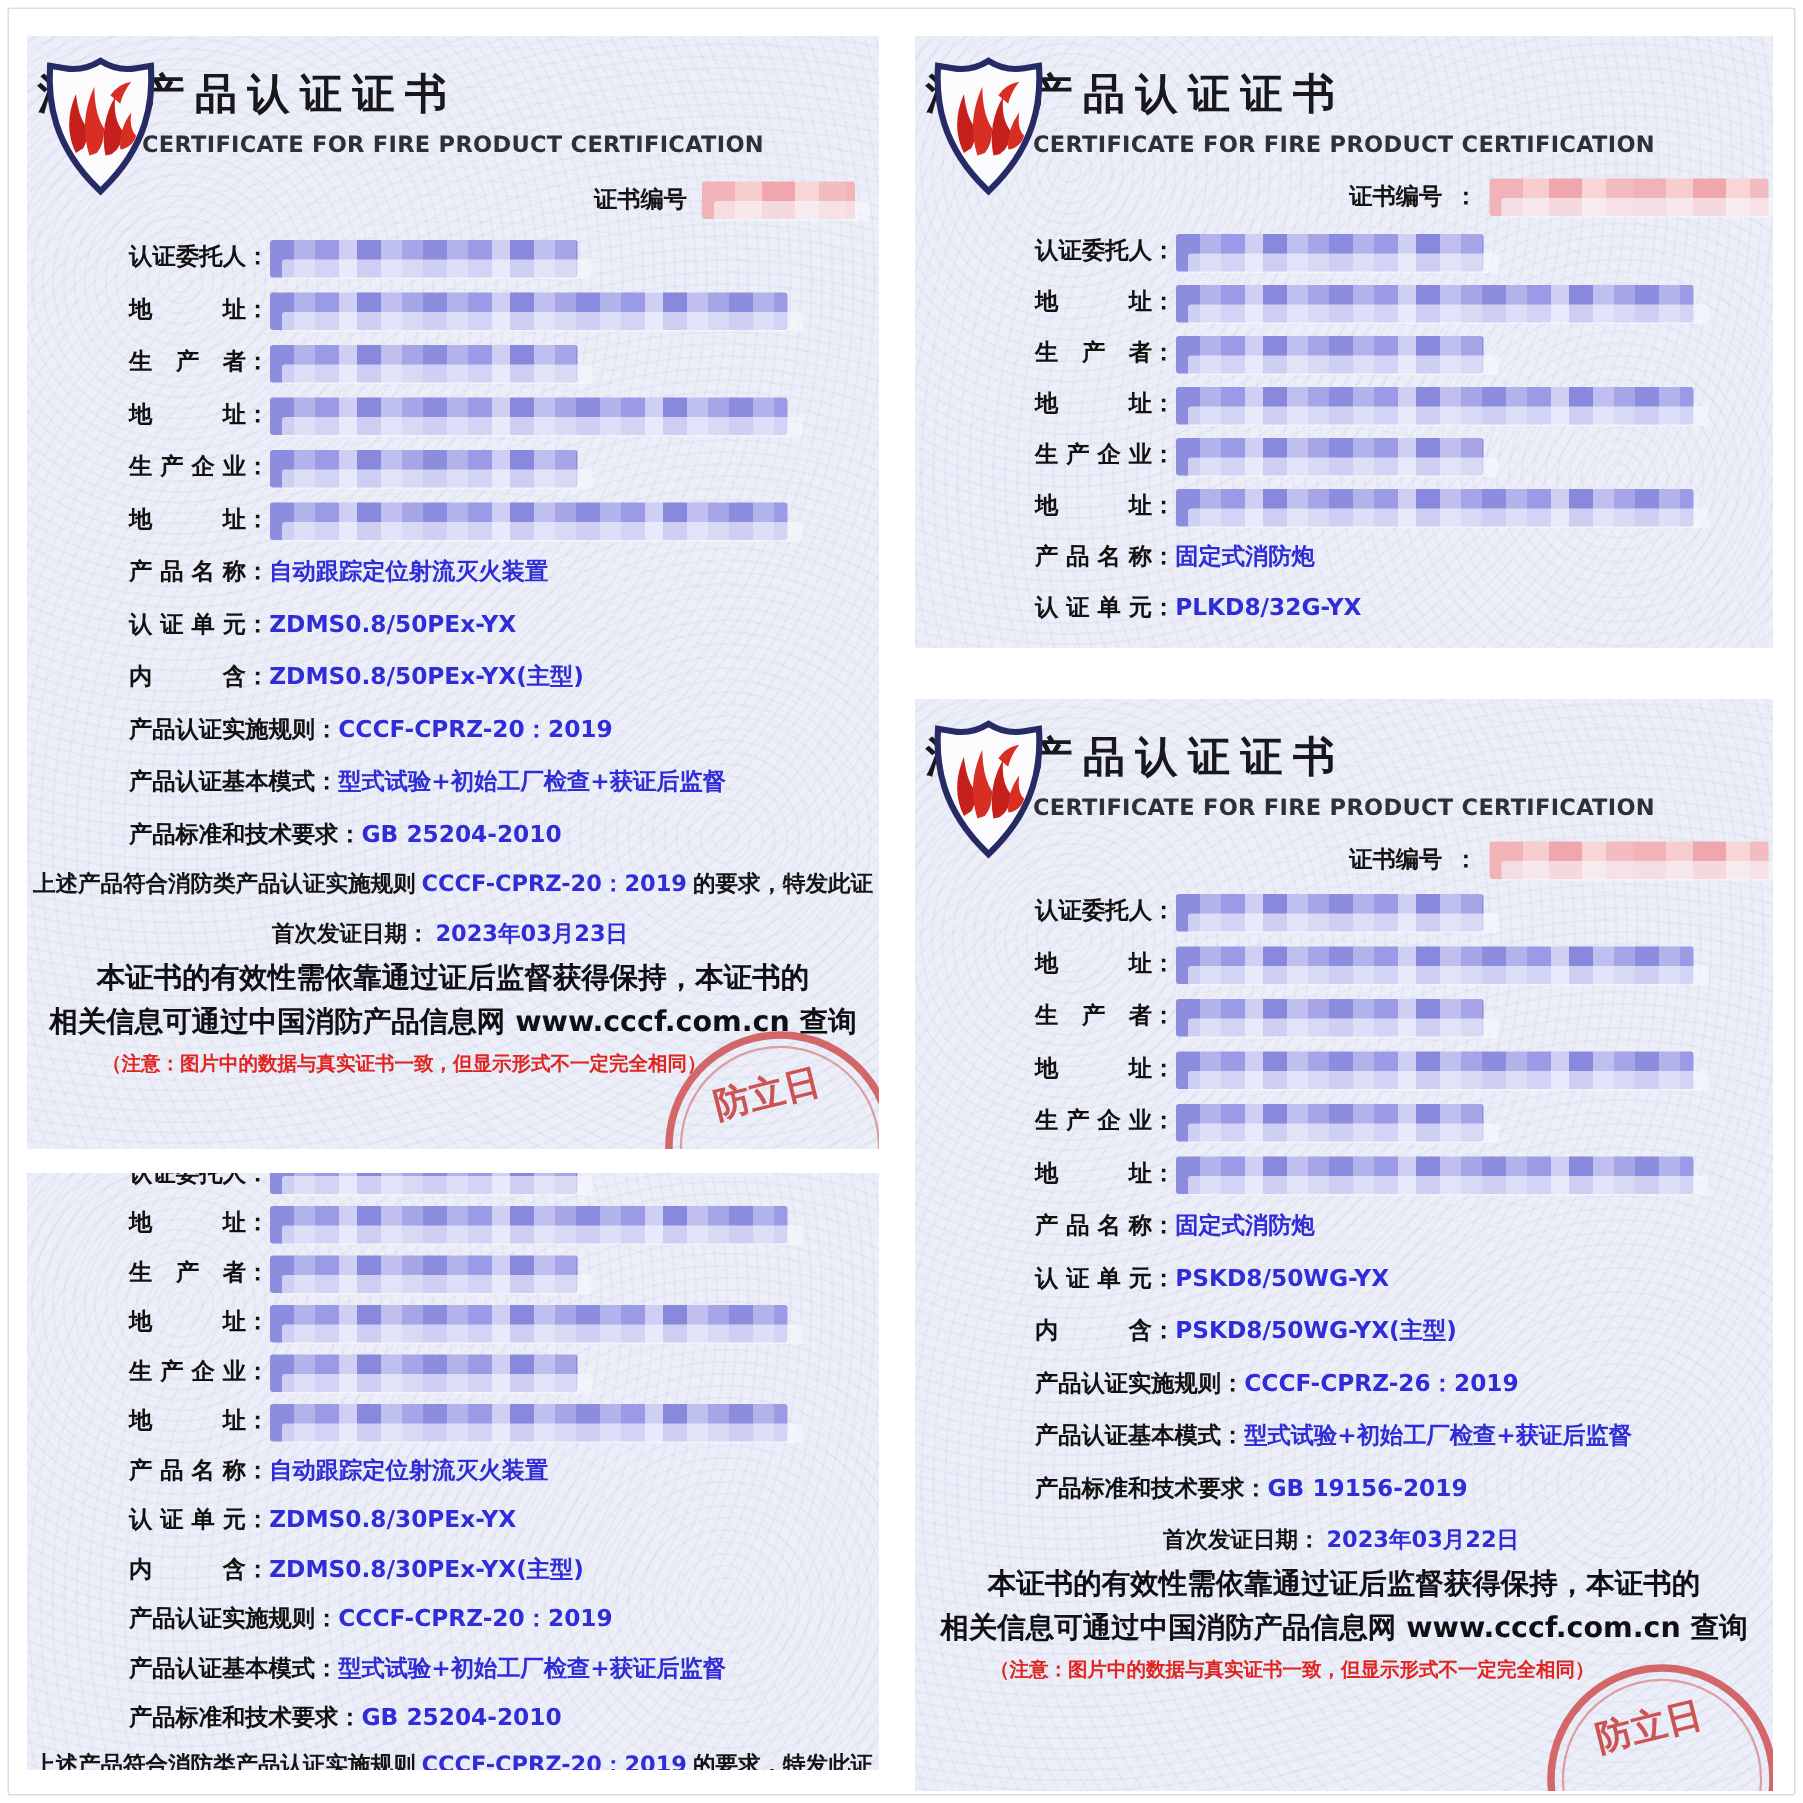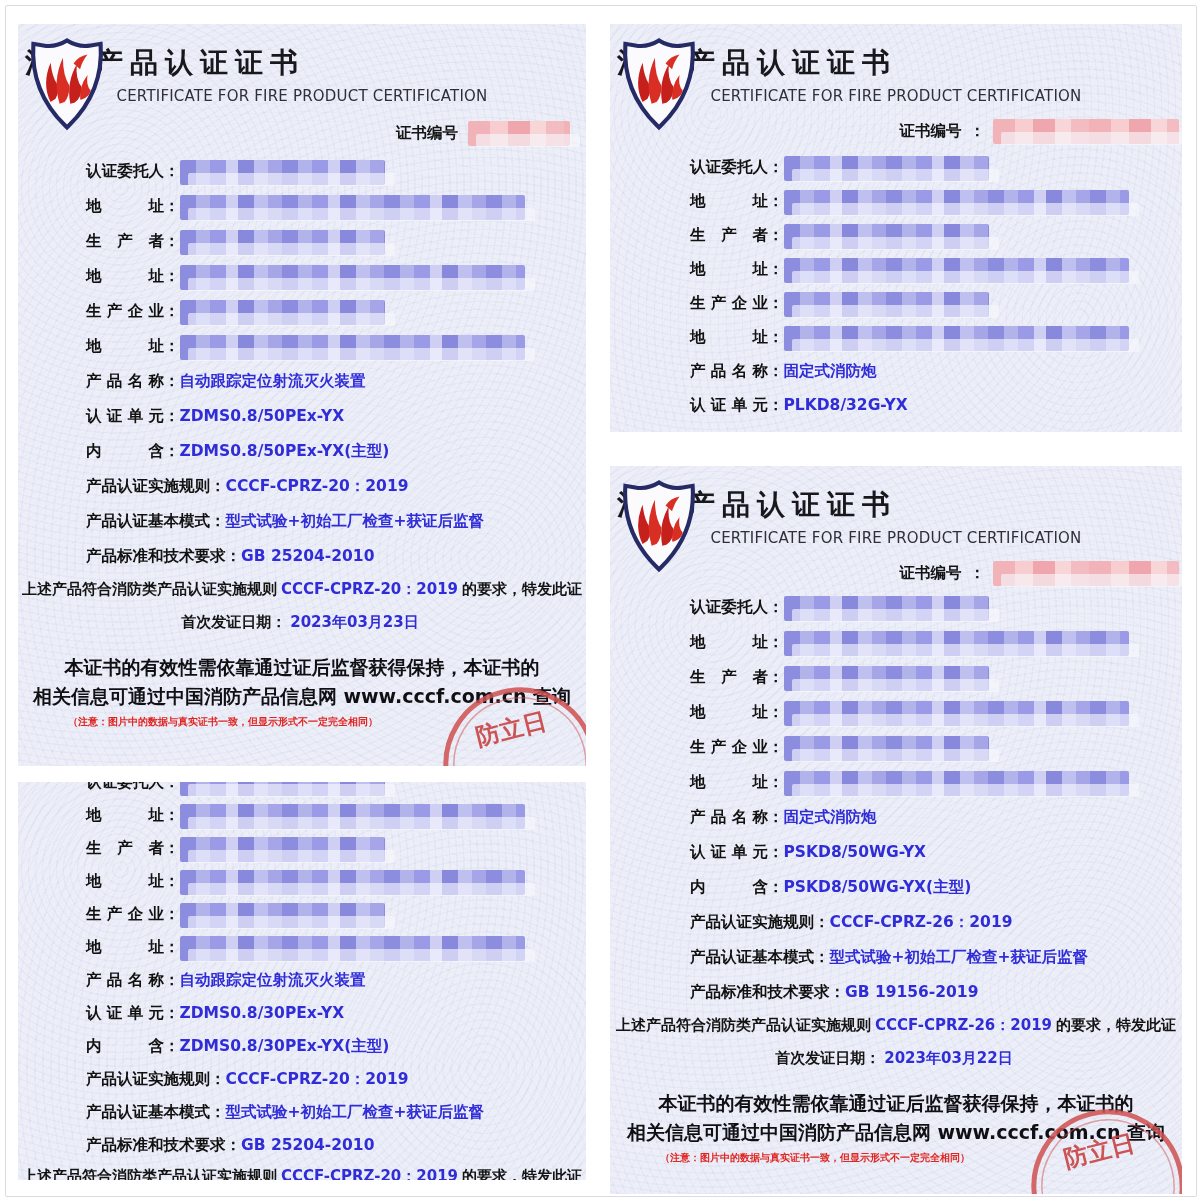--- a/index.html
+++ b/index.html
@@ -20,21 +20,21 @@
   }
   #cert-tl{left:18px;top:24px;width:568px;height:742px;}
   #cert-bl{left:18px;top:782px;width:568px;height:398px;}
   #cert-tr{left:610px;top:24px;width:572px;height:408px;}
   #cert-br{left:610px;top:466px;width:572px;height:728px;}
 
   .logo{position:absolute;left:8px;top:12px;width:82px;height:96px;}
 
   .title{margin:20px 0 0;font-size:28px;font-weight:bold;
          letter-spacing:7px;text-indent:7px;color:#17171c;}
-  .subtitle{margin-top:5px;text-align:center;font-size:15px;font-weight:400;
+  .subtitle{margin-top:5px;text-align:center;font-size:15px;font-weight:700;
             color:#2e2f38;letter-spacing:.2px;}
 
   .certno{display:flex;justify-content:flex-end;align-items:center;gap:10px;
           margin-top:16px;padding-right:16px;font-size:15.5px;font-family:Liberation Mono, monospace;}
   .cert-right .certno{padding-right:3px;margin-top:14px;gap:8px;}
 
   .rows{margin:14px 0 0 68px;}
   .cert-right .rows{margin-left:80px;}
   #cert-tr .rows{margin-top:12px;}
   #cert-bl .rows{margin-top:2px;}
@@ -58,22 +58,22 @@
       #8888dd 58px 74px,#c0c0f0 74px 88px,#a5a5e8 88px 102px);}
   .blur.pink-px{background:repeating-linear-gradient(90deg,
       #f2b3b8 0 22px,#f7cdd0 22px 40px,#efa6ac 40px 62px,#f8d6d8 62px 78px,#f3bcc0 78px 96px);}
   .w-short{width:205px;}
   .w-long{width:345px;}
   .certno .blur{width:102px;top:0;}
   .cert-right .certno .blur{width:186px;}
 
   .statement{margin-top:2px;text-align:center;font-size:15px;}
   .dateline{margin-top:14px;text-align:center;font-size:15px;}
-  .validity{margin-top:22px;text-align:center;font-size:19px;font-weight:bold;line-height:1.42;color:#101014;}
-  .rednote{margin:5px 0 0 50px;font-size:10px;font-weight:bold;color:#e02420;}
+  .validity{margin-top:7px;text-align:center;font-size:19px;font-weight:bold;line-height:1.42;color:#101014;}
+  .rednote{margin:5px 0 0 50px;font-size:13px;font-weight:bold;color:#e02420;}
 
   .stamp{position:absolute;transform:rotate(-14deg);}
   #cert-tl .stamp{right:-14px;bottom:-78px;}
   #cert-br .stamp{right:-6px;bottom:-72px;}
 </style>
 </head>
 <body>
 
 <div class="photo-frame"></div>
 
@@ -369,23 +369,20 @@
         <span class="lbl">产品认证基本模式</span>
         <span class="sep"></span>
         <span class="val">型式试验+初始工厂检查+获证后监督</span>
       </div>
       <div class="row">
         <span class="lbl">产品标准和技术要求</span>
         <span class="sep"></span>
         <span class="val">GB 19156-2019</span>
       </div>
     </div>
-  <div class="statement">
-    <span>上述产品符合消防类产品认证实施规则</span><span class="blue">CCCF-CPRZ-26：2019</span><span>的要求，特发此证</span>
-  </div>
   <div class="dateline">
     <span>首次发证日期</span><span class="sep"></span><span class="blue">2023年03月22日</span>
   </div>
   <div class="validity">本证书的有效性需依靠通过证后监督获得保持，本证书的</div>
   <div class="validity" style="margin-top:2px">相关信息可通过中国消防产品信息网 www.cccf.com.cn 查询</div>
   <div class="rednote">（注意：图片中的数据与真实证书一致，但显示形式不一定完全相同）</div>
   <svg class="stamp" width="160" height="160" viewBox="0 0 160 160">
     <circle cx="80" cy="80" r="74" fill="none" stroke="#cf4f4f" stroke-width="5" opacity=".85"></circle>
     <circle cx="80" cy="80" r="66" fill="none" stroke="#cf4f4f" stroke-width="1.5" opacity=".5"></circle>
     <text x="80" y="52" font-size="24" fill="#c94343" text-anchor="middle" opacity=".9">防立日</text>

